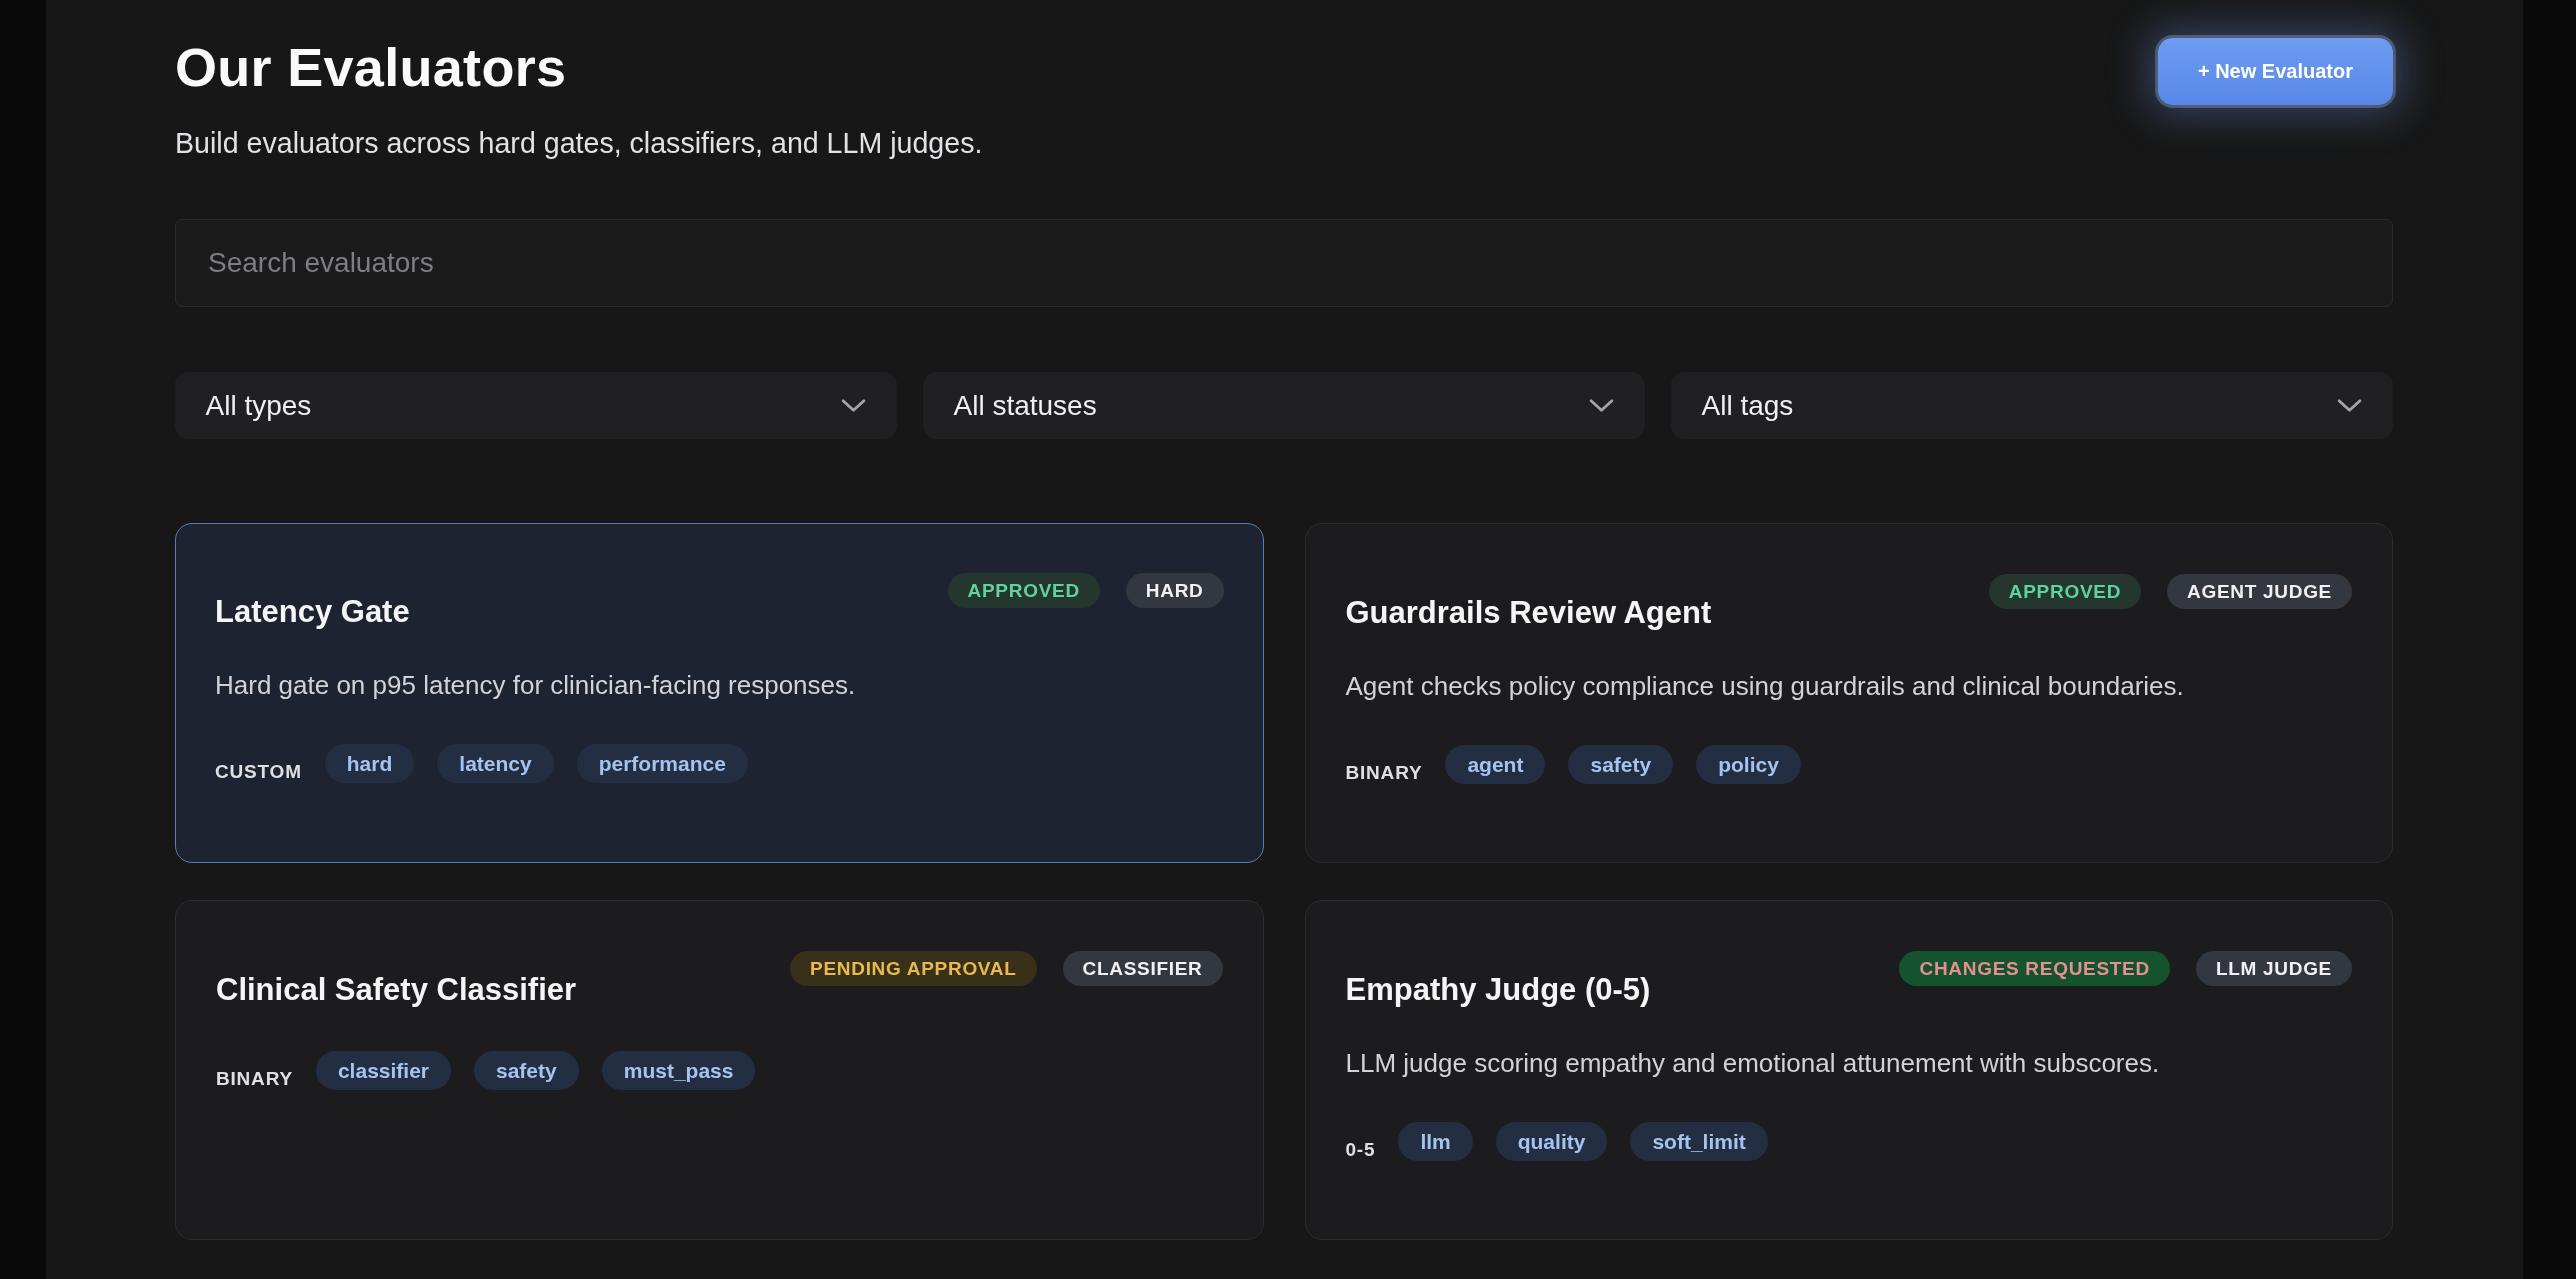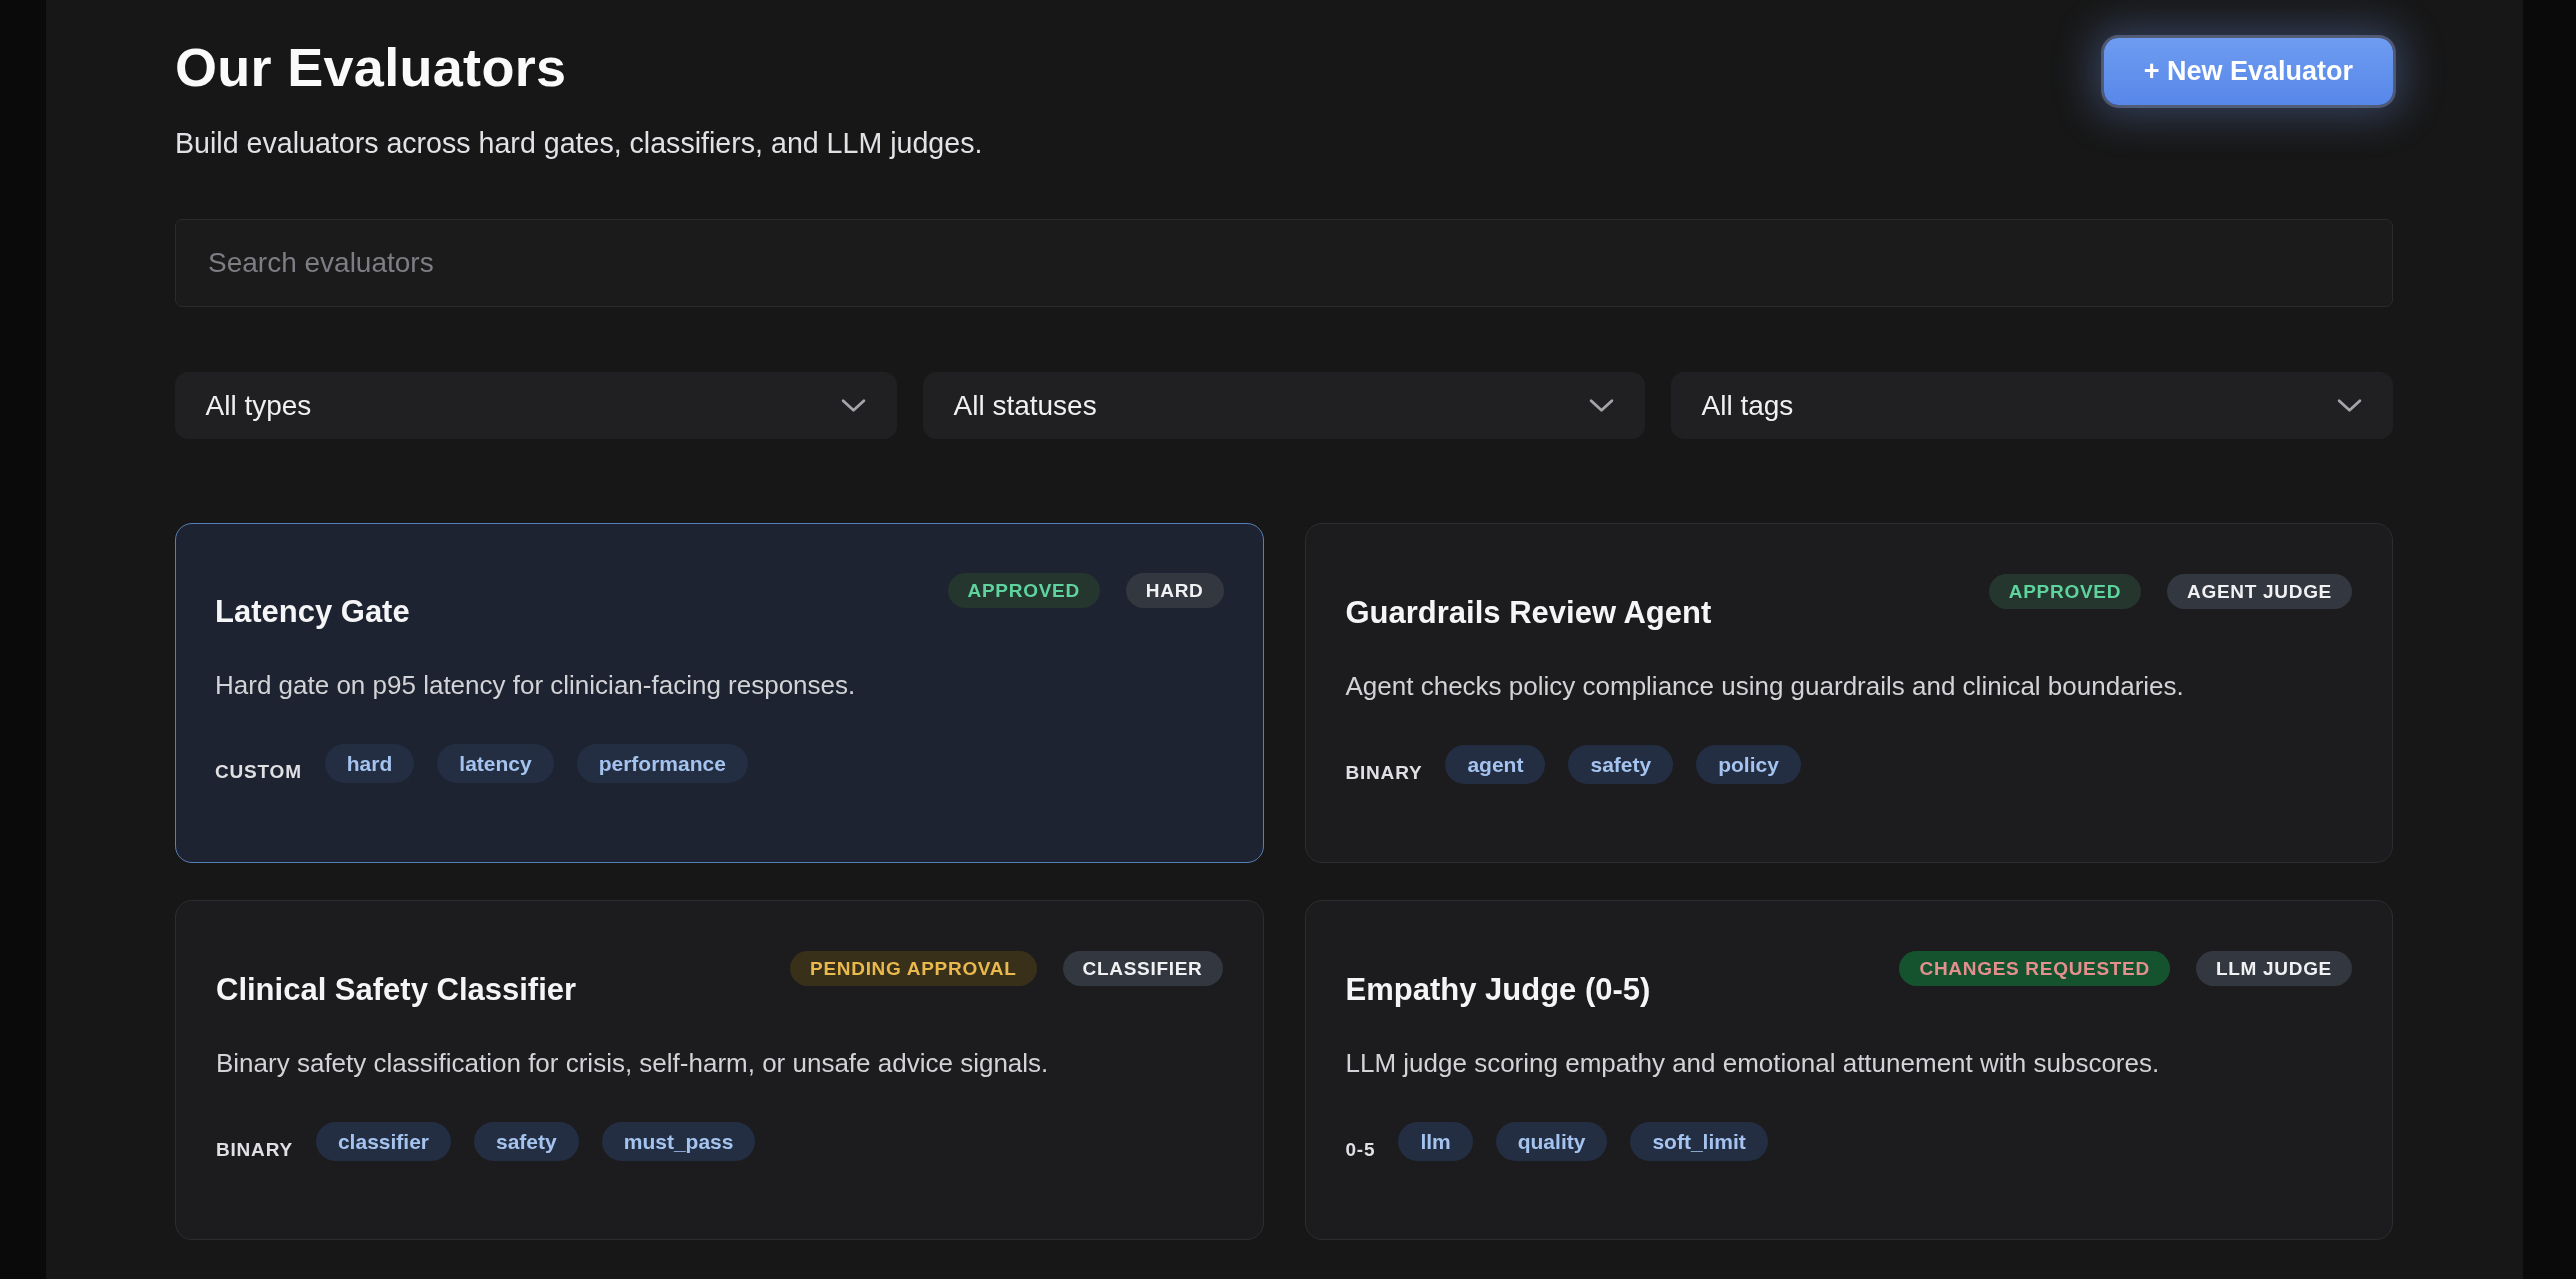--- a/index.html
+++ b/index.html
@@ -7,21 +7,21 @@
        font-family:"Liberation Sans",sans-serif;-webkit-font-smoothing:antialiased;}
   .stage{position:relative;width:2576px;height:1279px;background:#0a0a0a;}
   .main{position:absolute;left:46px;top:0;width:2477px;height:1279px;background:#171717;}
   .content{width:2218px;margin-left:129px;padding-top:36px;}
 
   
   .header-row{display:flex;justify-content:space-between;align-items:flex-start;}
   h1{margin:0;font-size:54px;line-height:63px;font-weight:700;letter-spacing:0.3px;color:#fafafa;}
   .subtitle{margin:25px 0 0 0;font-size:28.6px;line-height:38px;color:#e2e2e6;}
   .new-btn{margin-top:1.9px;height:67px;padding:0 40px;border:none;cursor:pointer;
-    border-radius:14.3px;color:#fff;font-family:inherit;font-size:27px;font-weight:700;
+    border-radius:14.3px;color:#fff;font-family:inherit;font-size:20px;font-weight:700;
     background:linear-gradient(180deg,#6e9cf1,#5787e9);
     box-shadow:0 0 0 2.9px rgba(185,205,255,.28),0 0 40px 11.4px rgba(120,160,250,.30);}
 
   
   .search{display:block;margin-top:57px;width:100%;height:88px;box-sizing:border-box;
     background:#1b1b1c;border:1px solid #2b2b2e;border-radius:7px;outline:none;
     padding:0 32px;font-family:inherit;font-size:28px;color:#d946ef;}
   .search::placeholder{color:#7d7d84;}
 
   
@@ -130,21 +130,20 @@
         </article>
 
         <article class="card">
           <div class="card-head">
             <h2 class="card-title">Clinical Safety Classifier</h2>
             <div class="badges">
               <span class="badge s-amber">PENDING APPROVAL</span>
               <span class="badge type">CLASSIFIER</span>
             </div>
           </div>
-          <p class="desc">Binary safety classification for crisis, self-harm, or unsafe advice signals.</p>
           <div class="meta">
             <span class="scale">BINARY</span>
             <span class="tag">classifier</span>
             <span class="tag">safety</span>
             <span class="tag">must_pass</span>
           </div>
         </article>
 
         <article class="card">
           <div class="card-head">

